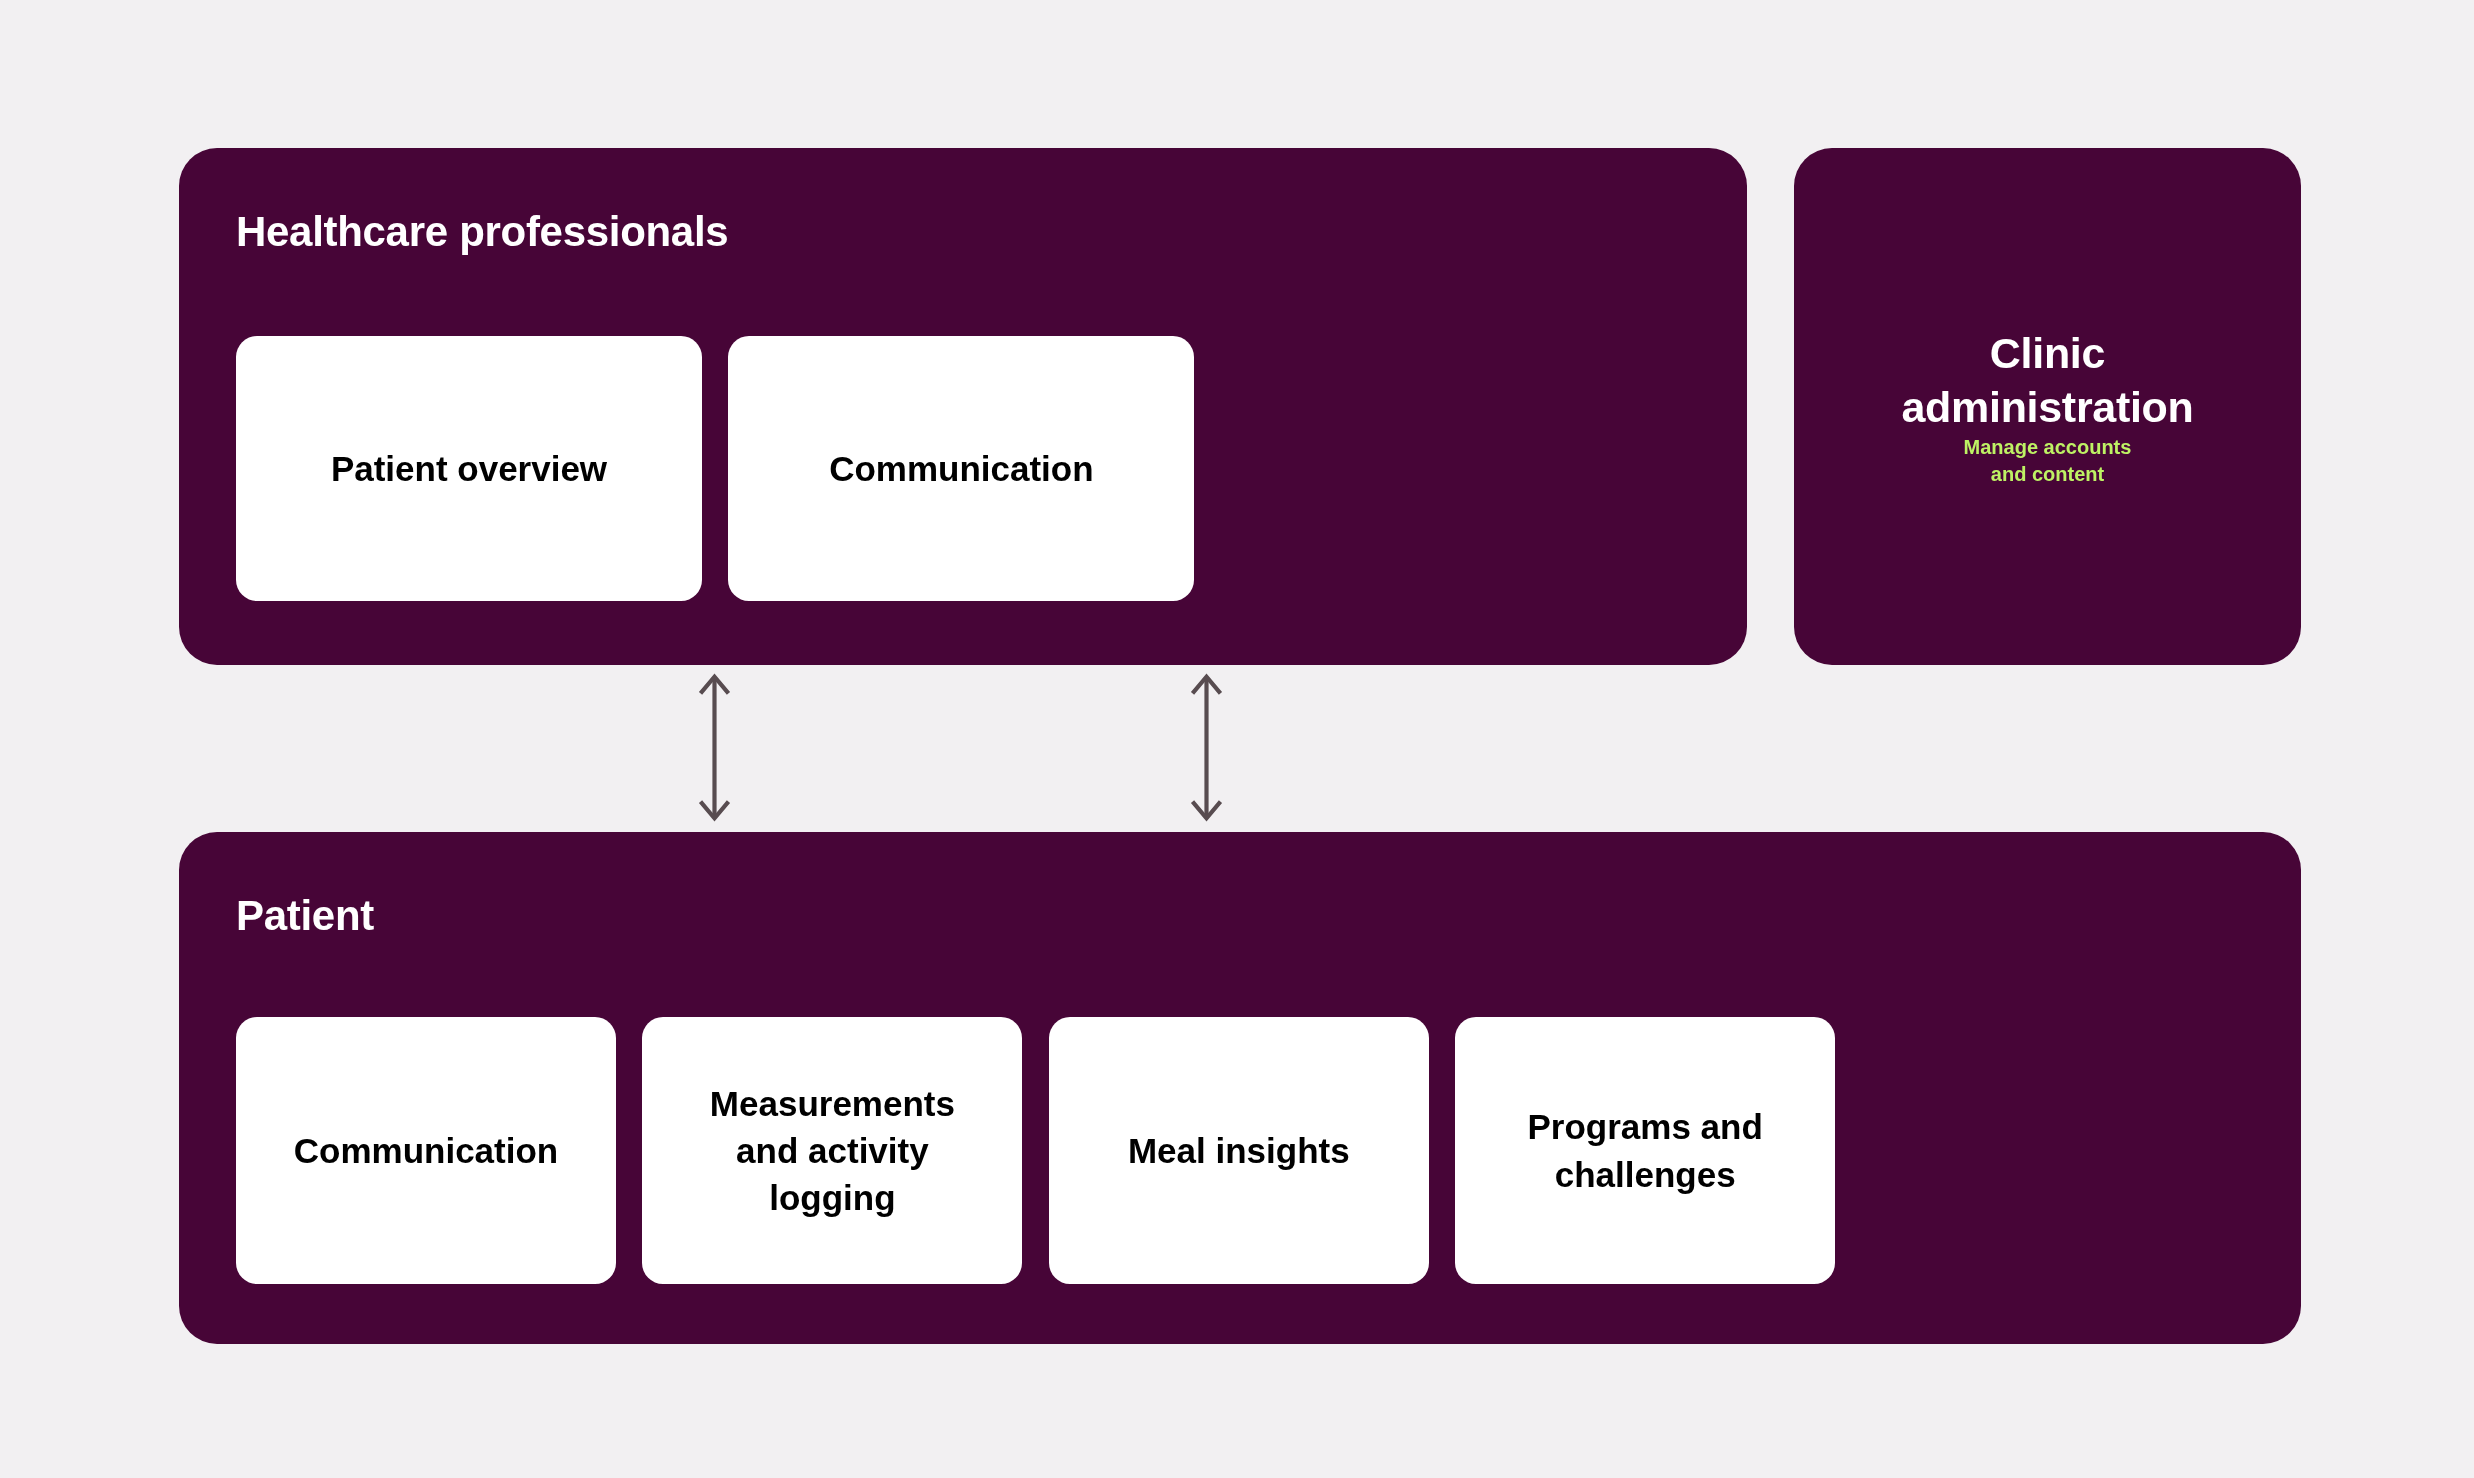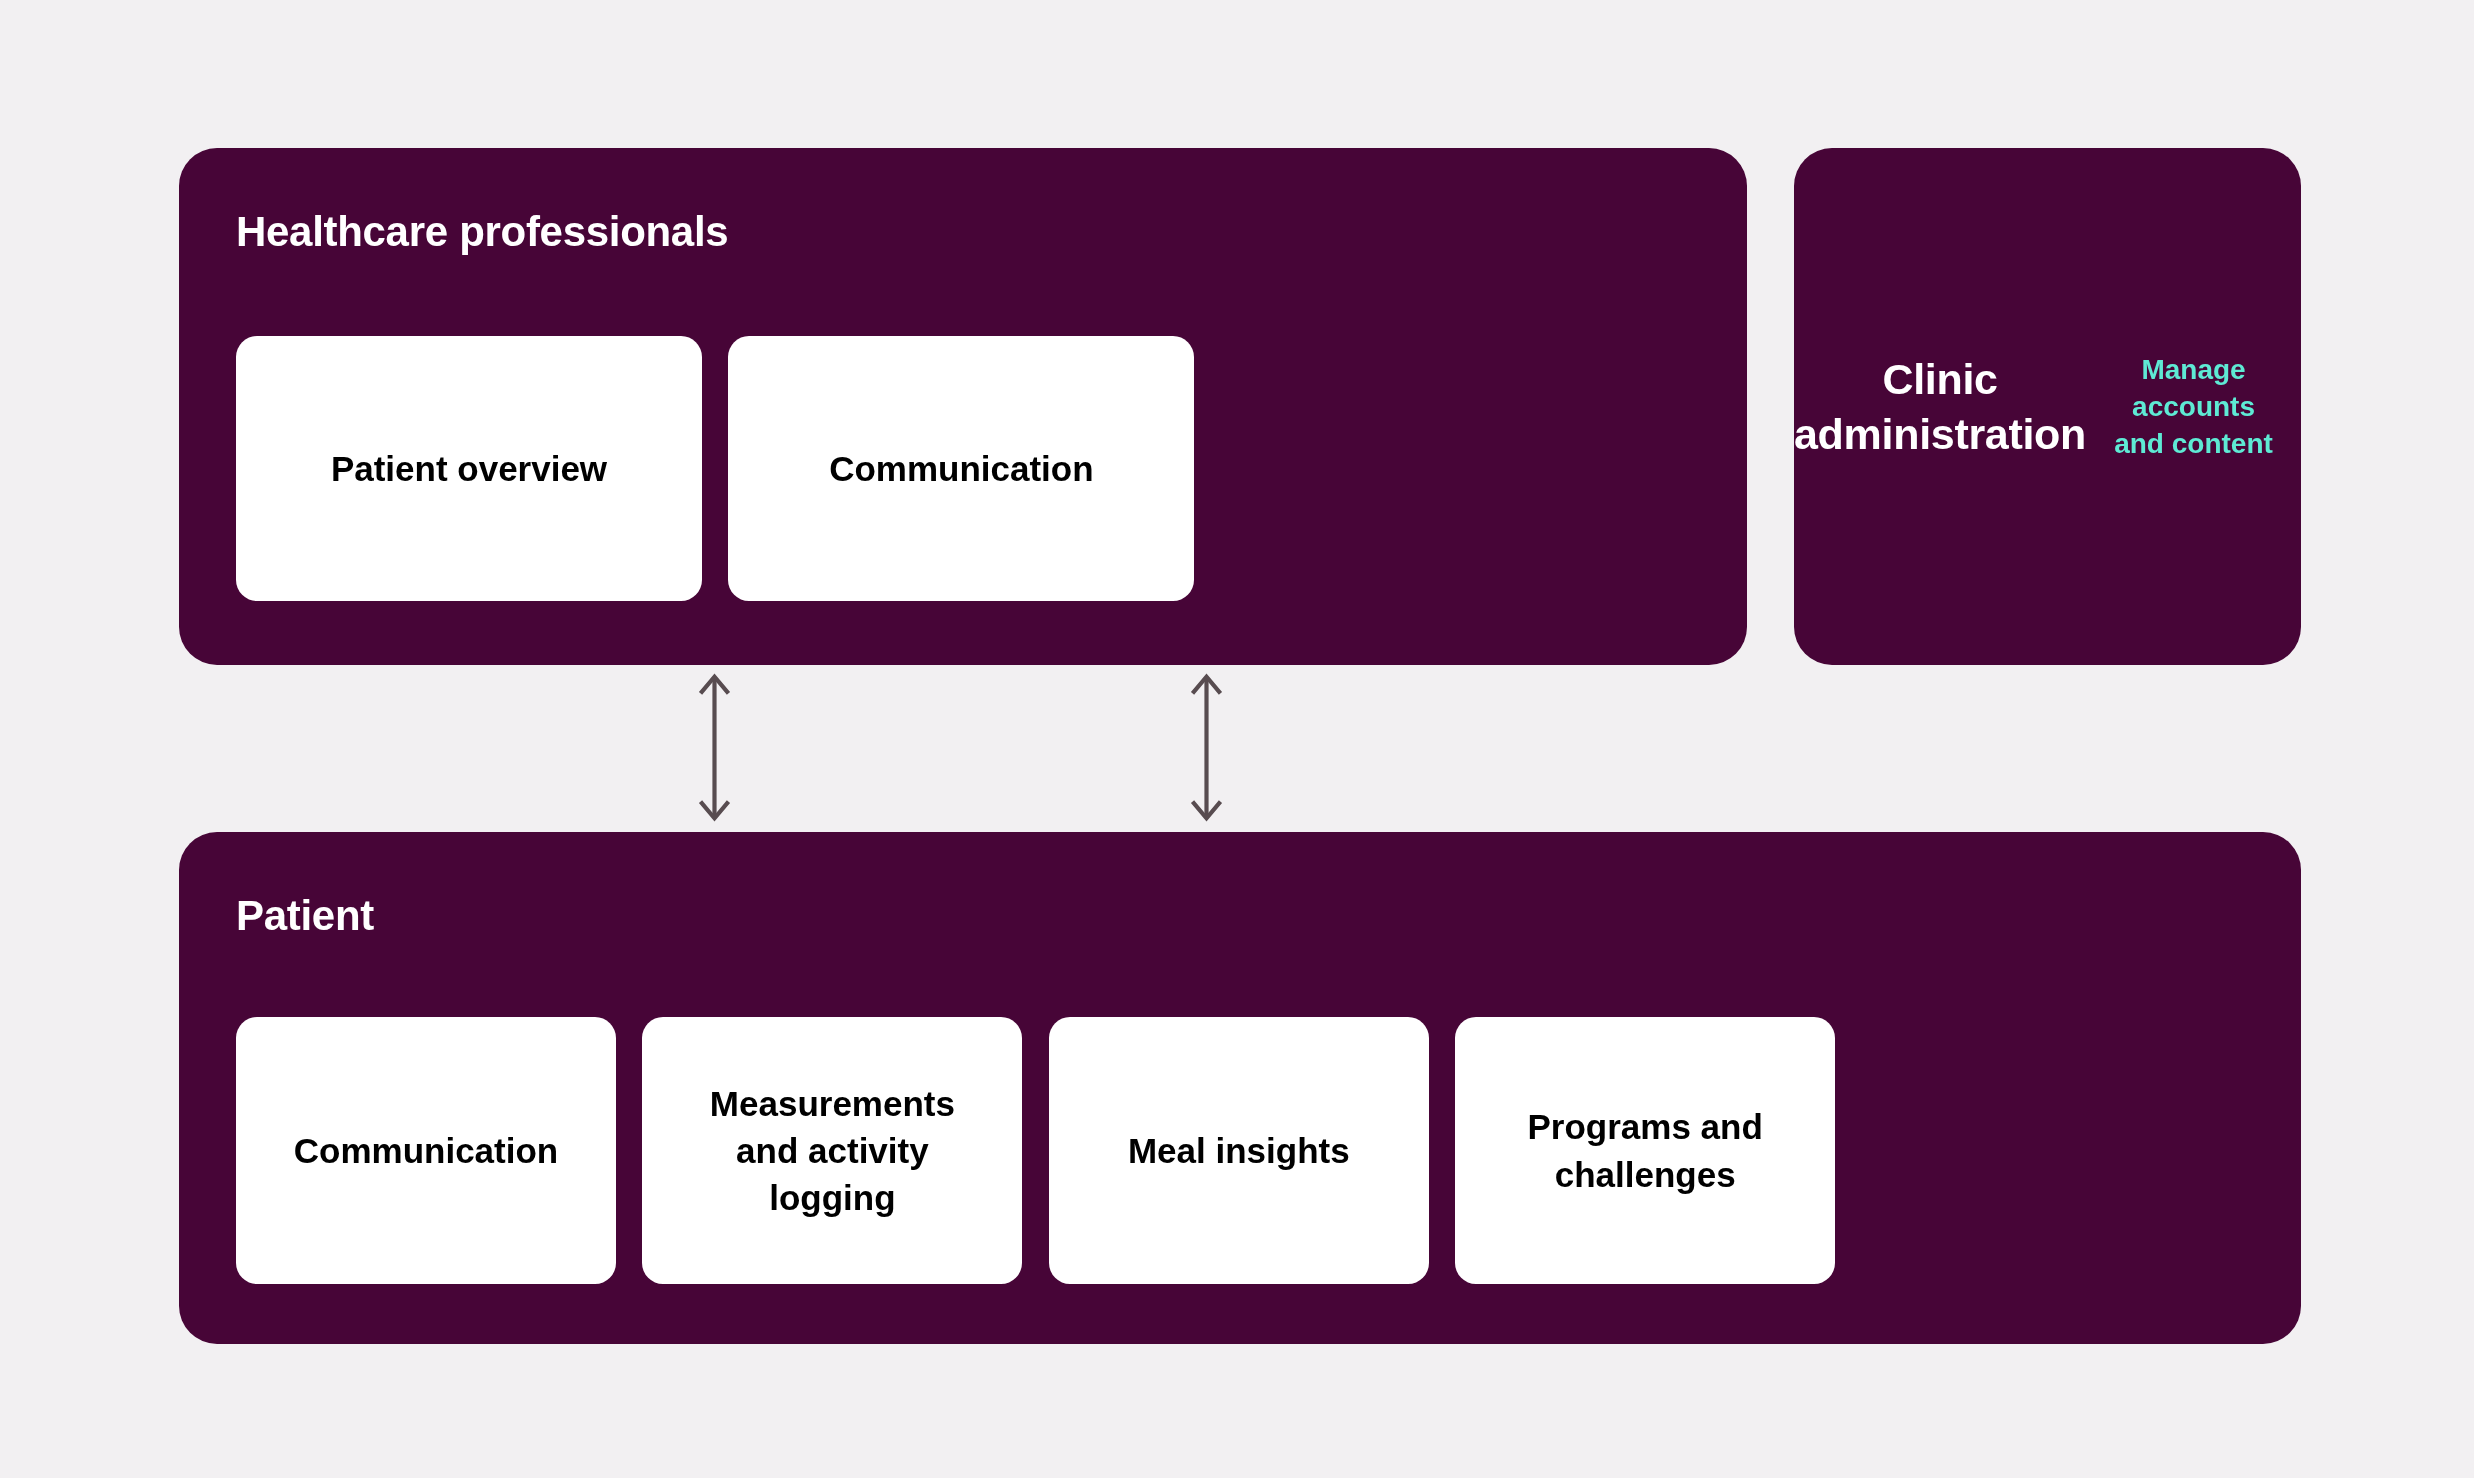--- a/index.html
+++ b/index.html
@@ -12,21 +12,21 @@
   }
   .canvas{position:absolute;left:0;top:8px;width:2250px;height:1479px;font-weight:bold;}
 
   .panel{
     position:absolute;
     background:#470537;
     border-radius:38px;
   }
   .panel-professionals{left:179px;top:140px;width:1568px;height:517px;}
   .panel-clinic{left:1794px;top:140px;width:507px;height:517px;
-    display:flex;align-items:center;justify-content:center;}
+    display:flex;flex-direction:column;align-items:center;justify-content:center;}
   .panel-patient{left:179px;top:824px;width:2122px;height:512px;}
 
   .panel-title{
     position:absolute;left:57px;top:57px;
     color:#FFFFFF;font-size:42px;line-height:1.3;
     letter-spacing:-0.3px;white-space:nowrap;
   }
 
   .cards-row{
     position:absolute;left:57px;right:57px;
@@ -47,21 +47,21 @@
   }
   .panel-professionals .card{max-width:466px;min-width:466px;}
   .panel-patient .card{max-width:380px;min-width:380px;}
 
   .clinic-title{
     color:#FFFFFF;font-size:43px;line-height:1.26;
     text-align:center;letter-spacing:-0.3px;
   }
   .clinic-title span{display:block;}
   .clinic-subtitle{
-    color:#5eead4;font-size:28px;line-height:1.33;
+    color:#bef264;font-size:20px;line-height:1.33;
     text-align:center;
   }
   .clinic-subtitle span{display:block;}
 
   .arrow{position:absolute;top:663px;width:41px;height:153px;}
   .arrow-left{left:694px;}
   .arrow-right{left:1186px;}
   .arrow svg{display:block;width:41px;height:153px;}
 </style>
 </head>

